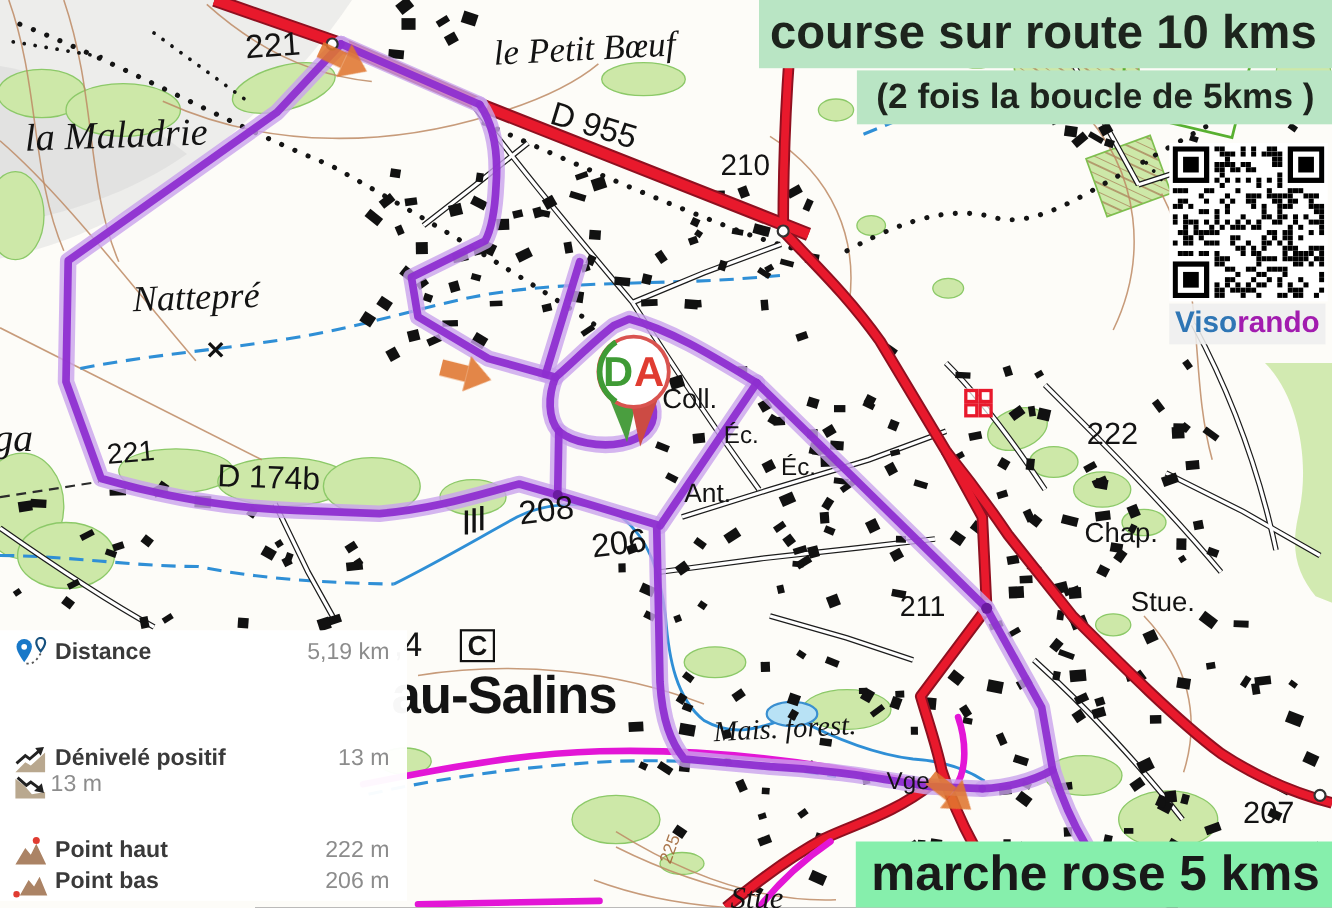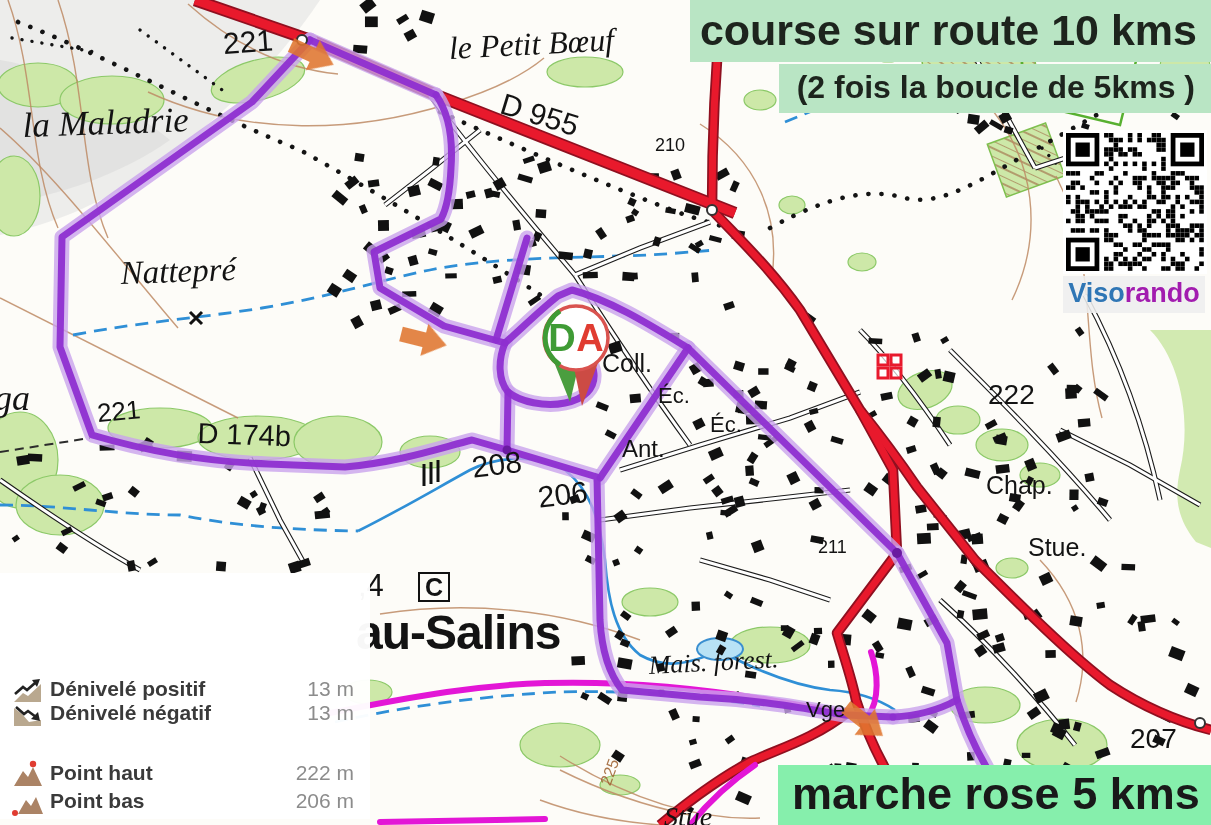--- a/index.html
+++ b/index.html
@@ -583,21 +583,21 @@
       <path d="M -16,-27 A 32,32 0 0 0 -16,27" fill="none" stroke="#3f9b35" stroke-width="5"></path>
       <text id="pin-d" x="-14" y="13" text-anchor="middle" font-family="Liberation Sans,sans-serif" font-size="38" font-weight="bold" fill="#3f9b35">D</text>
       <text id="pin-a" x="14" y="13" text-anchor="middle" font-family="Liberation Sans,sans-serif" font-size="38" font-weight="bold" fill="#e03c31">A</text>
     </g>
   </svg>
 
   <div id="labels">
       <div class="lbl elev" style="left: 222px; top: 28px; font-size: 30px; transform: rotate(-4deg);">221</div>
       <div class="lbl place" style="left: 448px; top: 32px; font-size: 32px; transform: rotate(-3deg);">le Petit Bœuf</div>
       <div class="lbl road" style="left: 506px; top: 88px; font-size: 30px; transform: rotate(17deg);">D 955</div>
-      <div class="lbl elev" style="left: 655px; top: 136px; font-size: 18px;">210</div>
+      <div class="lbl elev" style="left: 655px; top: 136px; font-size: 27px;">210</div>
       <div class="lbl place" style="left: 22px; top: 108px; font-size: 35px; transform: rotate(-2deg);">la Maladrie</div>
       <div class="lbl place" style="left: 120px; top: 256px; font-size: 33px; transform: rotate(-2deg);">Nattepré</div>
       <div class="lbl place" style="left: -6px; top: 380px; font-size: 36px;">ga</div>
       <div class="lbl elev" style="left: 96px; top: 400px; font-size: 26px; transform: rotate(-5deg);">221</div>
       <div class="lbl road" style="left: 198px; top: 418px; font-size: 29px; transform: rotate(2deg);">D 174b</div>
       <div class="lbl elev" style="left: 470px; top: 452px; font-size: 30px; transform: rotate(-7deg);">208</div>
       <div class="lbl elev" style="left: 536px; top: 482px; font-size: 30px; transform: rotate(-7deg);">206</div>
       <div class="lbl elev" style="left: 358px; top: 570px; font-size: 31px;">,4</div>
       <div class="lbl boxed" style="left: 418px; top: 572px; font-size: 25px;">C</div>
       <div class="lbl town" style="left: 356px; top: 608px; font-size: 48px;">au-Salins</div>
@@ -605,21 +605,21 @@
       <div class="lbl amenity" style="left: 658px; top: 384px; font-size: 22px;">Éc.</div>
       <div class="lbl amenity" style="left: 710px; top: 413px; font-size: 22px;">Éc.</div>
       <div class="lbl amenity" style="left: 622px; top: 436px; font-size: 24px;">Ant.</div>
       <div class="lbl place" style="left: 648px; top: 652px; font-size: 26px; transform: rotate(-3deg);">Mais. forest.</div>
       <div class="lbl amenity" style="left: 806px; top: 698px; font-size: 22px;">Vge</div>
       <div class="lbl place" style="left: 664px; top: 786px; font-size: 28px; margin-top: 16px;">Stue</div>
       <div class="lbl contour" style="left: 598px; top: 782px; font-size: 16px; transform: rotate(-70deg);">225</div>
       <div class="lbl elev" style="left: 988px; top: 380px; font-size: 28px;">222</div>
       <div class="lbl amenity" style="left: 986px; top: 472px; font-size: 25px;">Chap.</div>
       <div class="lbl amenity" style="left: 1028px; top: 534px; font-size: 25px;">Stue.</div>
-      <div class="lbl elev" style="left: 818px; top: 538px; font-size: 18px;">211</div>
+      <div class="lbl elev" style="left: 818px; top: 538px; font-size: 26px;">211</div>
       <div class="lbl elev" style="left: 1130px; top: 724px; font-size: 28px;">207</div>
     </div>
 
   <div class="banner-top">course sur route 10 kms</div>
   <div class="banner-sub">(2 fois la boucle de 5kms )</div>
 
   <div id="qrblock">
     <div id="qrbg">
       <svg id="qr" width="138" height="138" viewBox="0 0 138 138">
           <rect x="38.06896551724138" y="0" width="4.568275862068965" height="4.568275862068965" fill="#000"></rect>
@@ -898,36 +898,45 @@
           <rect x="114.20689655172414" y="9.517241379310345" width="14.275862068965518" height="14.275862068965518" fill="#000"></rect>
           <rect x="0" y="104.6896551724138" width="33.310344827586206" height="33.310344827586206" fill="#000"></rect>
           <rect x="4.758620689655173" y="109.44827586206897" width="23.793103448275865" height="23.793103448275865" fill="#fff"></rect>
           <rect x="9.517241379310345" y="114.20689655172414" width="14.275862068965518" height="14.275862068965518" fill="#000"></rect>
         </svg>
     </div>
     <div id="brandbar"><span id="brand-blue">Viso</span><span id="brand-brown">rando</span></div>
   </div>
 
   <div id="panel">
+      <div class="prow" style="top: 6px;">
+        <span class="pic"><svg width="32" height="30" viewBox="0 0 32 30">
+            <path d="M10,2a7,7 0 0 1 7,7c0,5-7,14-7,14S3,14 3,9a7,7 0 0 1 7-7z" fill="#1878c8"></path>
+            <circle cx="10" cy="9" r="2.6" fill="#fff"></circle>
+            <path d="M25,1a4,4 0 0 1 4,4c0,3-4,8-4,8s-4-5-4-8a4,4 0 0 1 4-4z" fill="none" stroke="#16517f" stroke-width="2"></path>
+            <path d="M12,24 C18,26 22,20 25,15" fill="none" stroke="#555" stroke-width="1.6" stroke-dasharray="2 3"></path>
+          </svg></span>
+        <span class="plab">Distance</span>
+        <span class="pval">5,19 km</span>
+      </div>
       <div class="prow" style="top: 66px; margin-top: 36px;">
         <span class="pic"><svg width="32" height="30" viewBox="0 0 32 30">
             <path d="M2,27 L11,18 L16,21 L29,9 L29,27 Z" fill="#b9a88f"></path>
             <path d="M3,19 L11,12 L15,15 L23,8" fill="none" stroke="#222" stroke-width="2.6"></path>
             <polygon points="20,5 28,4 25,12" fill="#222"></polygon>
           </svg></span>
         <span class="plab">Dénivelé positif</span>
         <span class="pval">13 m</span>
       </div>
       <div class="prow" style="top: 126px;">
         <span class="pic"><svg width="32" height="30" viewBox="0 0 32 30">
             <path d="M2,9 L2,27 L29,27 L29,21 L17,23 L10,15 Z" fill="#b9a88f"></path>
             <path d="M4,8 L12,15 L16,12 L24,18" fill="none" stroke="#222" stroke-width="2.6"></path>
             <polygon points="26,13 28,22 19,20" fill="#222"></polygon>
           </svg></span>
-        <span class="plab">Dénivelé négatif</span>
         <span class="pval">13 m</span>
       </div>
       <div class="prow" style="top: 186px;">
         <span class="pic"><svg width="32" height="30" viewBox="0 0 32 30">
             <path d="M2,27 L11,12 L16,18 L21,8 L30,27 Z" fill="#ab8365"></path>
             <circle cx="21" cy="5" r="3.2" fill="#e03c31"></circle>
           </svg></span>
         <span class="plab">Point haut</span>
         <span class="pval">222 m</span>
       </div>

